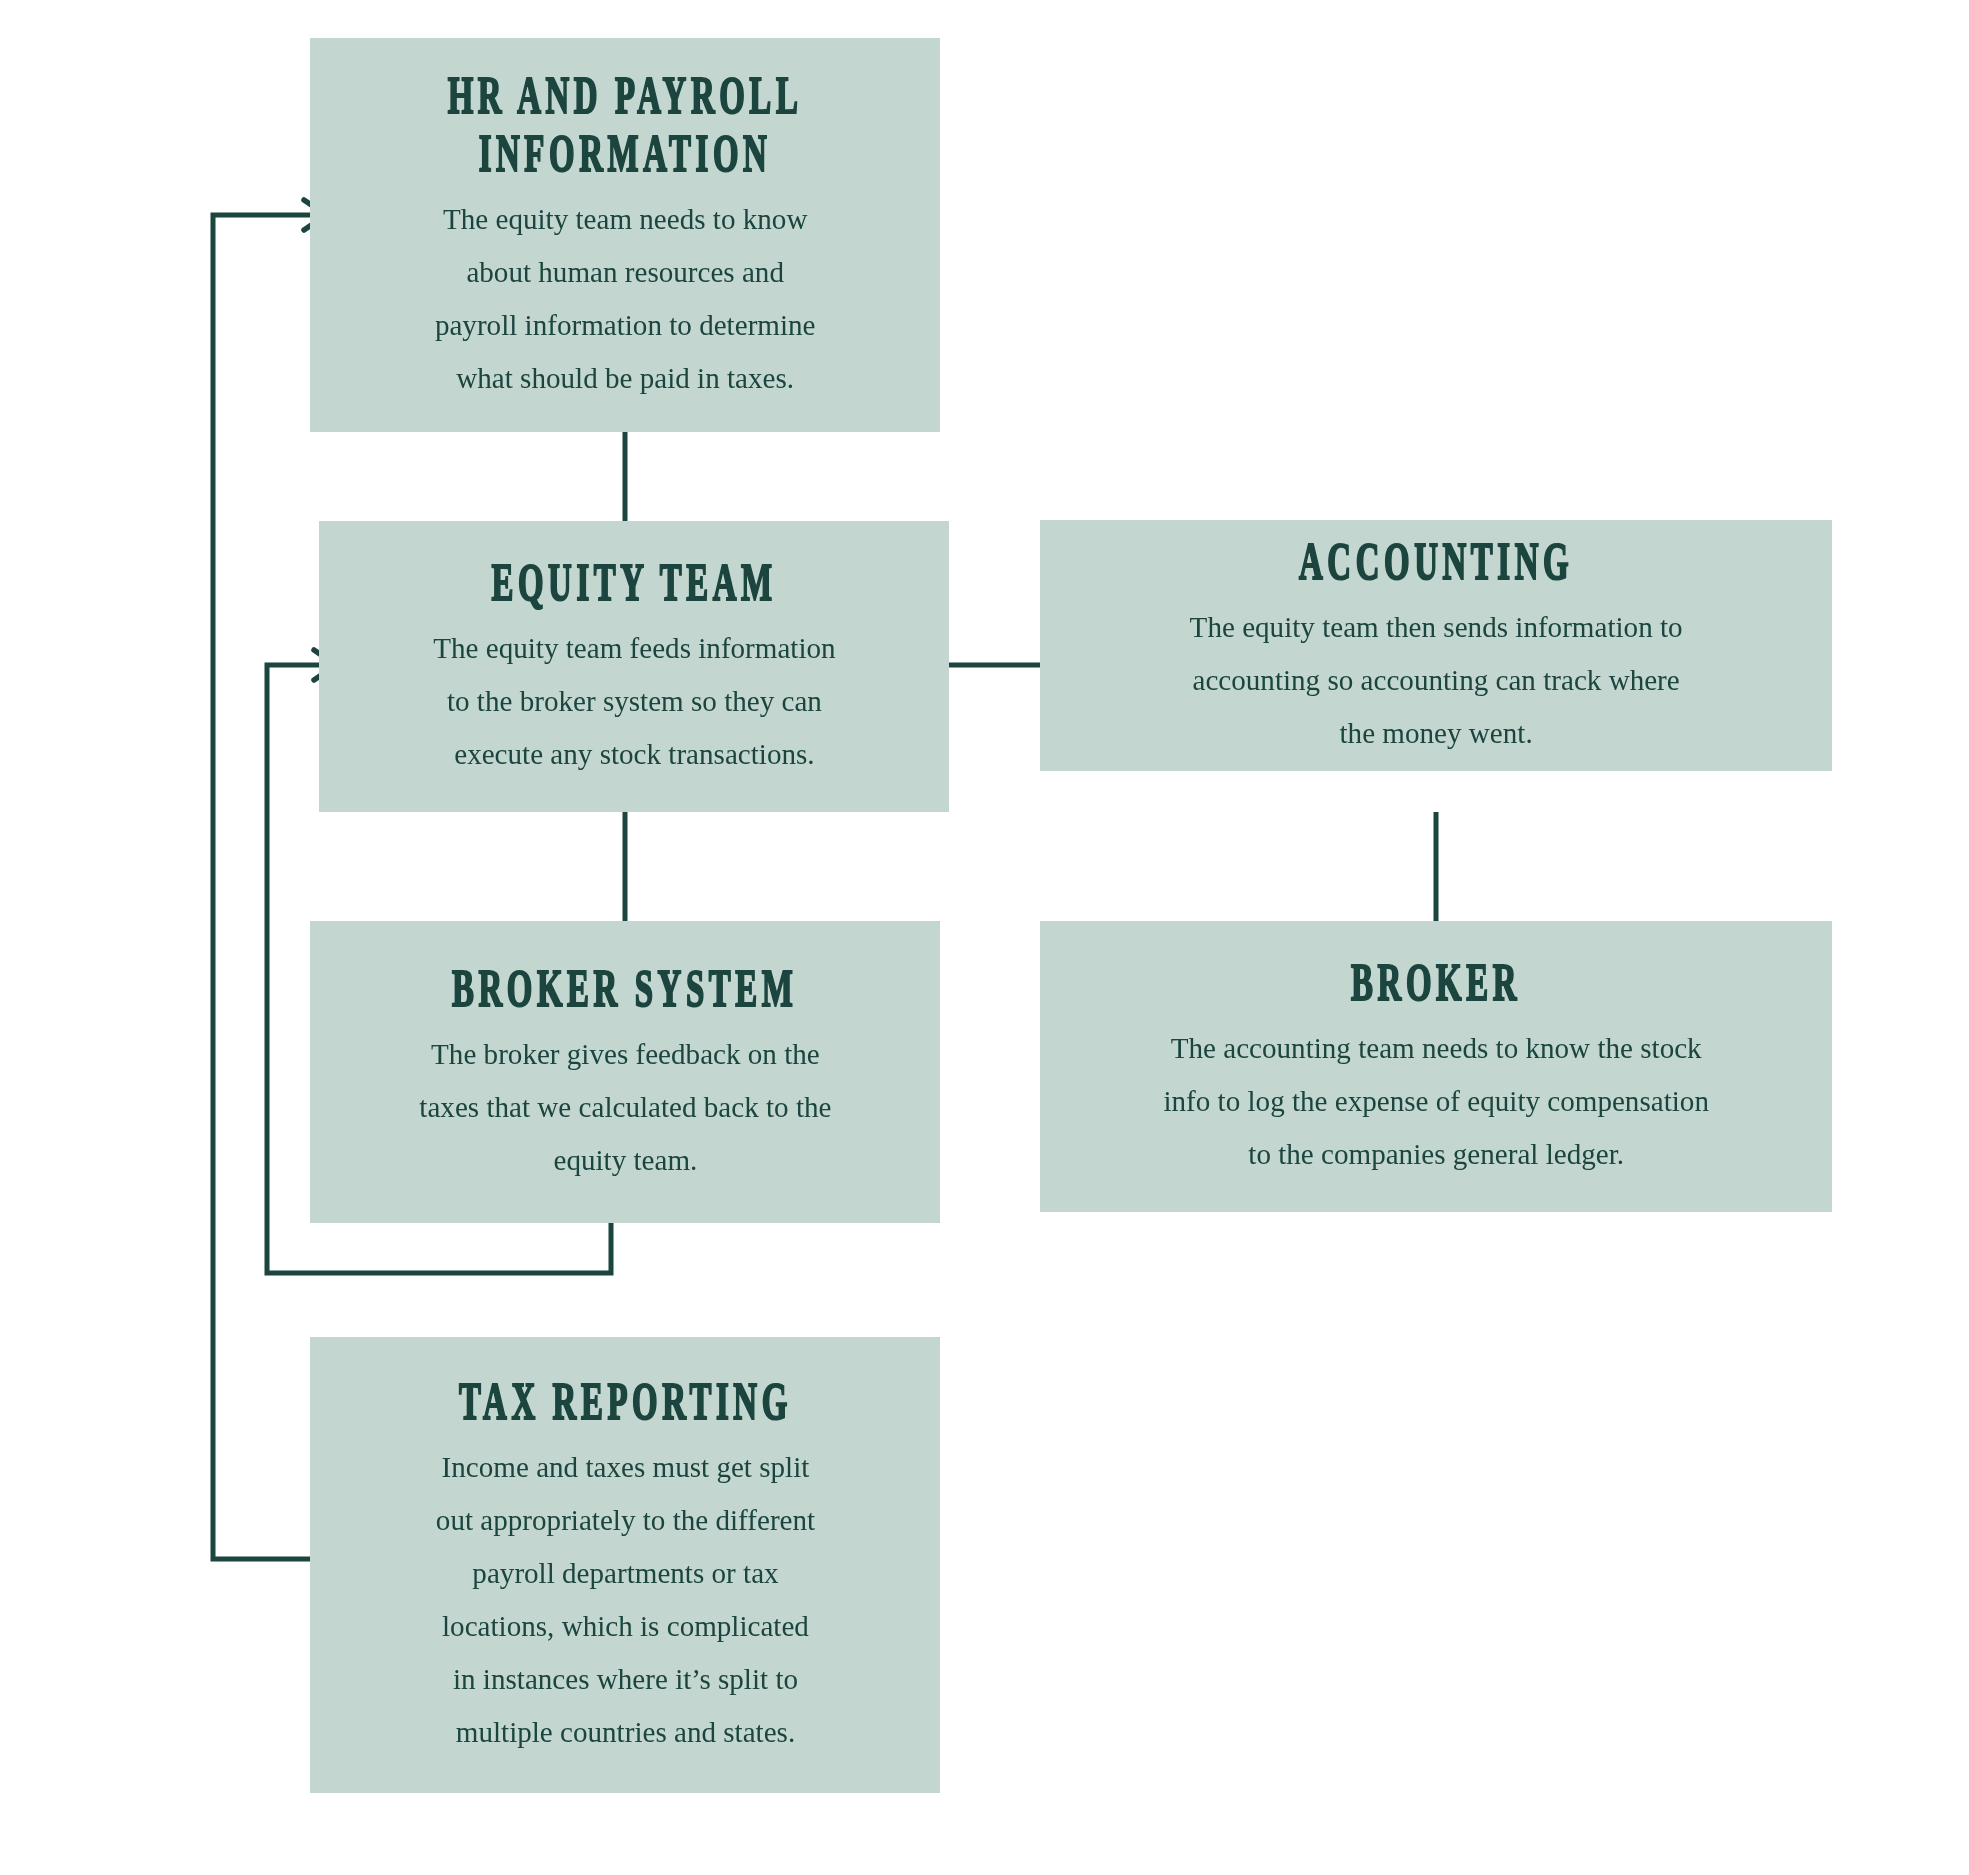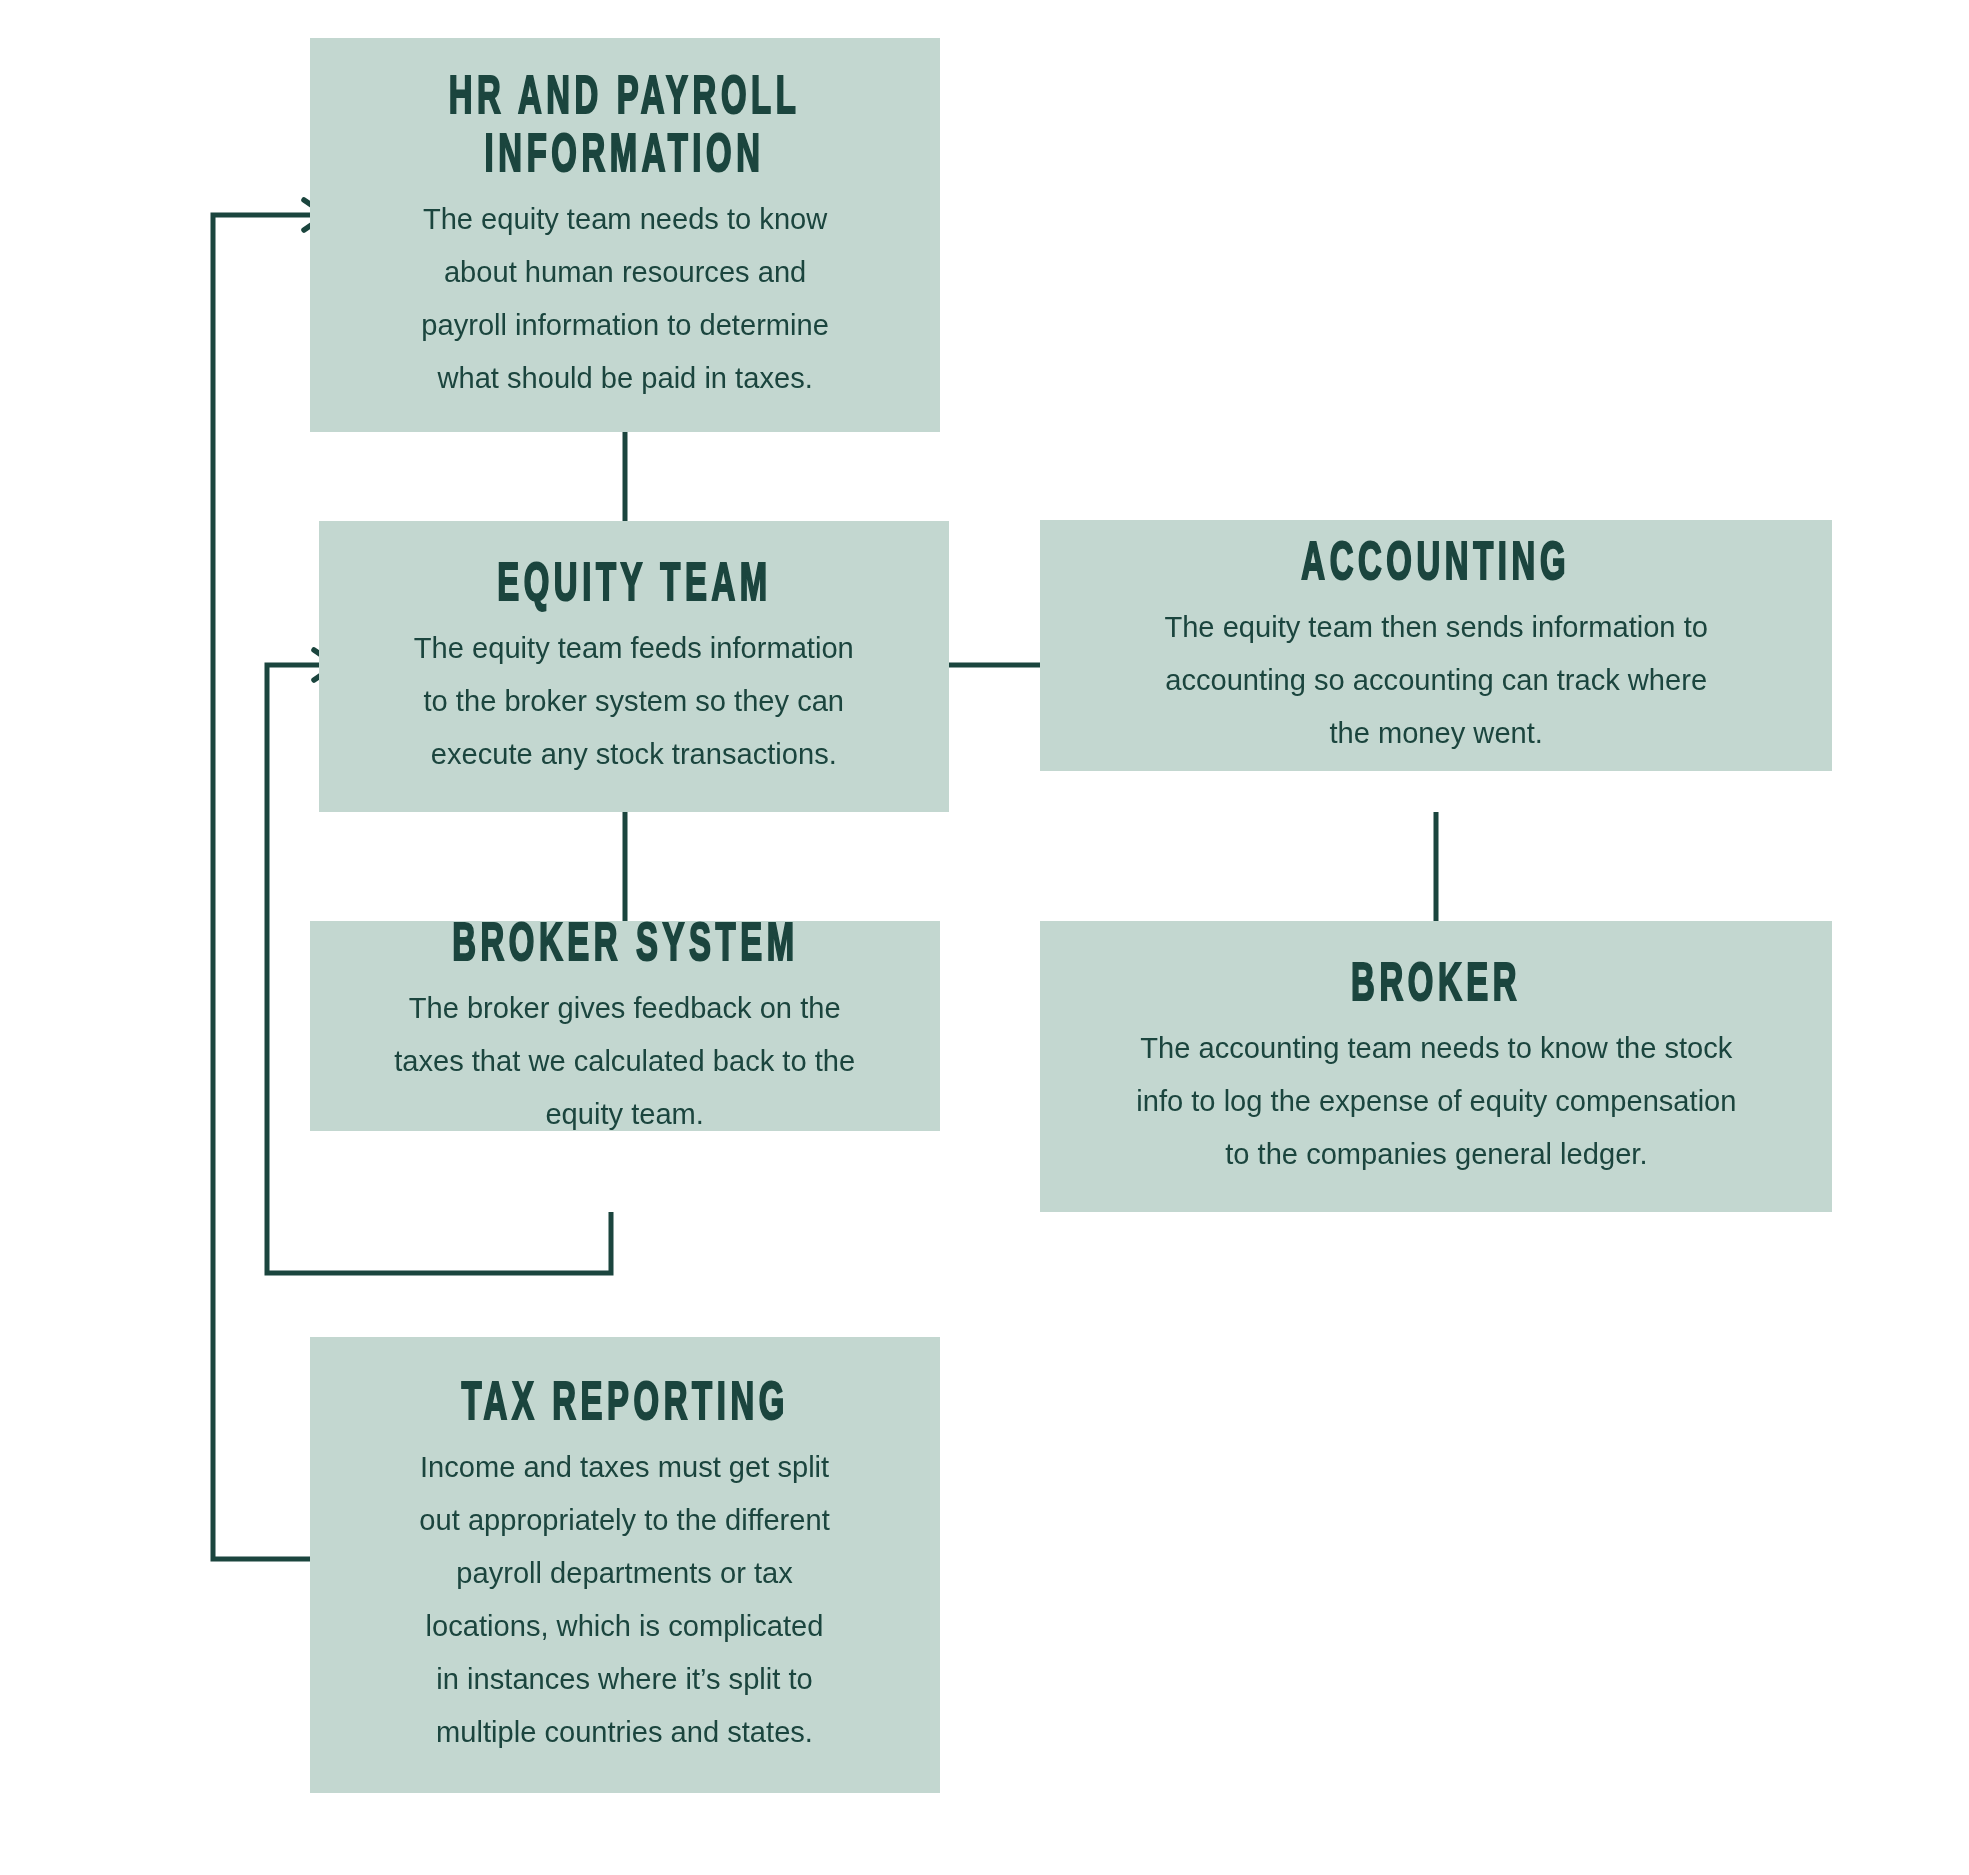--- a/index.html
+++ b/index.html
@@ -8,21 +8,21 @@
     --ink: #1b453e;
   }
   * { box-sizing: border-box; }
   html, body { margin: 0; padding: 0; background: var(--canvas-bg); }
   .canvas {
     position: relative;
     width: 1969px;
     height: 1875px;
     background: var(--canvas-bg);
     overflow: hidden;
-    font-family: Liberation Sans, sans-serif;
+    font-family: Liberation Serif, serif;
   }
   .connectors {
     position: absolute;
     left: 0; top: 0;
     width: 1969px; height: 1875px;
     pointer-events: none;
   }
   .edge {
     fill: none;
     stroke: var(--ink);
@@ -99,21 +99,21 @@
 execute any stock transactions.</div>
   </div>
 
   <div class="node" style="left:1040px; top:520px; width:792px; height:251px;">
     <div class="node-title">ACCOUNTING</div>
     <div class="node-body">The equity team then sends information to
 accounting so accounting can track where
 the money went.</div>
   </div>
 
-  <div class="node" style="left:310px; top:921px; width:630px; height:210px;">
+  <div class="node" style="left:310px; top:921px; width:630px; height:302px;">
     <div class="node-title">BROKER SYSTEM</div>
     <div class="node-body">The broker gives feedback on the
 taxes that we calculated back to the
 equity team.</div>
   </div>
 
   <div class="node" style="left:1040px; top:921px; width:792px; height:291px;">
     <div class="node-title">BROKER</div>
     <div class="node-body">The accounting team needs to know the stock
 info to log the expense of equity compensation

